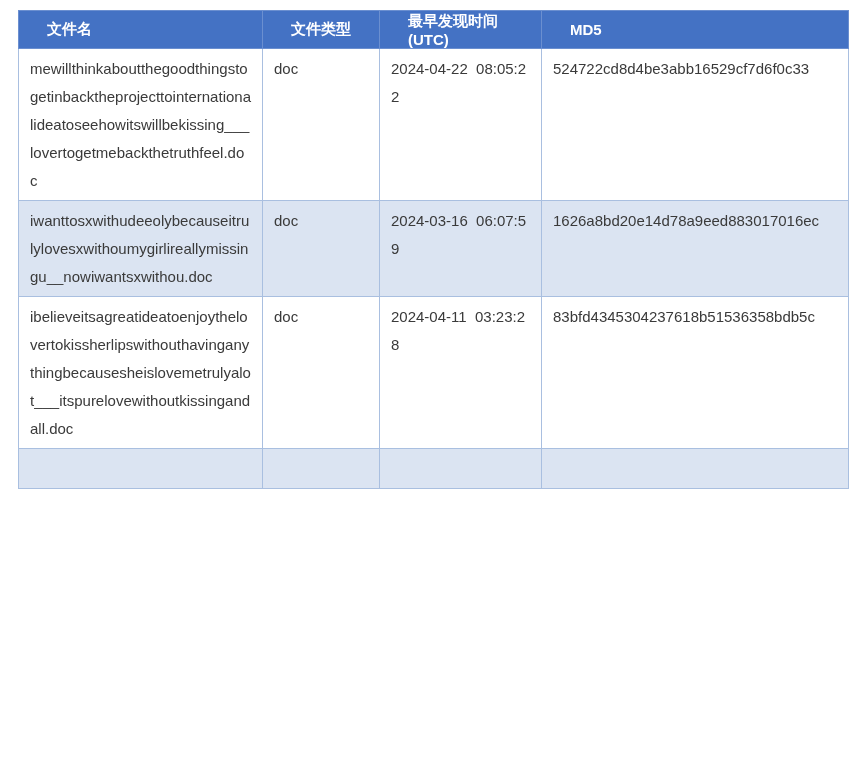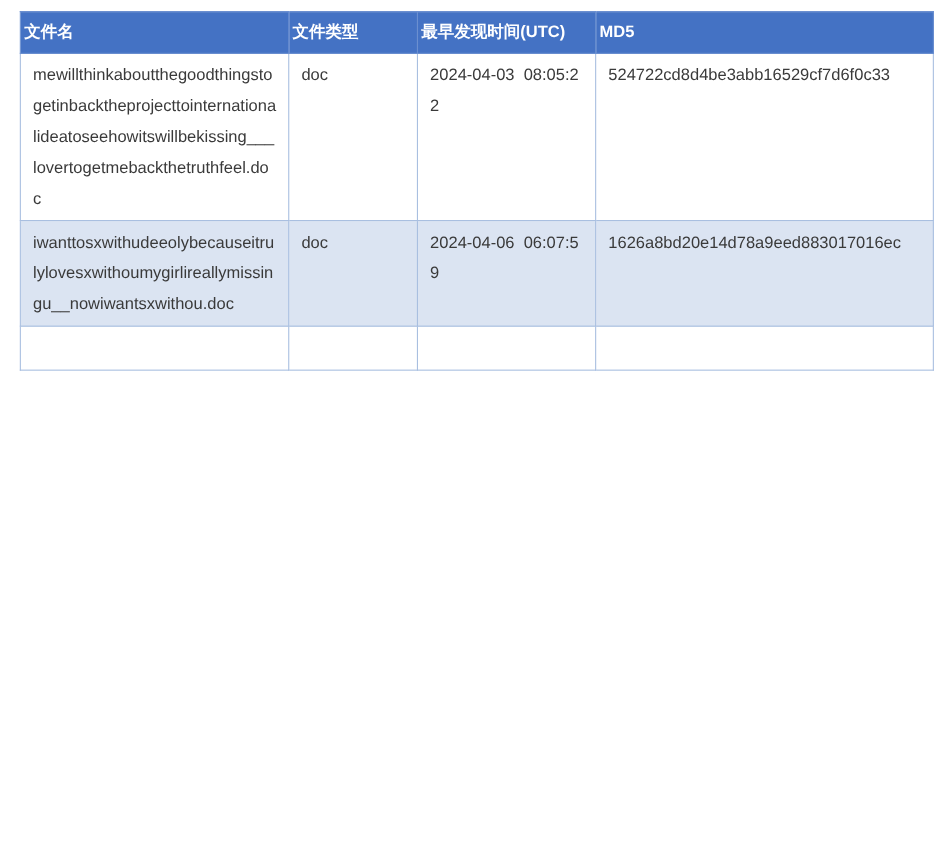--- a/index.html
+++ b/index.html
@@ -24,21 +24,21 @@
     text-align: left;
     vertical-align: top;
   }
   thead th {
     background: var(--header-bg, #4472C4);
     color: var(--header-text, #ffffff);
     font-size: 15px;
     font-weight: bold;
     height: 38px;
     vertical-align: middle;
-    padding: 0 3px;
+    padding: 0 28px;
     border-color: var(--header-border, #6b8fd0);
   }
   td {
     padding: 6px 11px 5px 11px;
     font-size: 15px;
     line-height: 28px;
     color: var(--text-color, #3a3a3a);
   }
   tbody tr:nth-child(even) td {
     background: var(--alt-row-bg, #dbe4f2);
@@ -67,28 +67,34 @@
         <th>文件名</th>
         <th>文件类型</th>
         <th>最早发现时间(UTC)</th>
         <th>MD5</th>
       </tr>
     </thead>
     <tbody>
       <tr>
         <td class="c-filename">mewillthinkaboutthegoodthingstogetinbacktheprojecttointernationalideatoseehowitswillbekissing___lovertogetmebackthetruthfeel.doc</td>
         <td class="c-type">doc</td>
-        <td class="c-time">2024-04-03  08:05:22</td>
+        <td class="c-time">2024-04-22  08:05:22</td>
         <td class="c-md5">524722cd8d4be3abb16529cf7d6f0c33</td>
       </tr>
       <tr>
         <td class="c-filename">iwanttosxwithudeeolybecauseitrulylovesxwithoumygirlireallymissingu__nowiwantsxwithou.doc</td>
         <td class="c-type">doc</td>
-        <td class="c-time">2024-04-06  06:07:59</td>
+        <td class="c-time">2024-03-16  06:07:59</td>
         <td class="c-md5">1626a8bd20e14d78a9eed883017016ec</td>
+      </tr>
+      <tr>
+        <td class="c-filename">ibelieveitsagreatideatoenjoythelovertokissherlipswithouthavinganythingbecausesheislovemetrulyalot___itspurelovewithoutkissingandall.doc</td>
+        <td class="c-type">doc</td>
+        <td class="c-time">2024-04-11  03:23:28</td>
+        <td class="c-md5">83bfd4345304237618b51536358bdb5c</td>
       </tr>
       <tr class="partial">
         <td class="c-filename"></td>
         <td class="c-type"></td>
         <td class="c-time"></td>
         <td class="c-md5"></td>
       </tr>
     </tbody>
   </table>
 </div>

